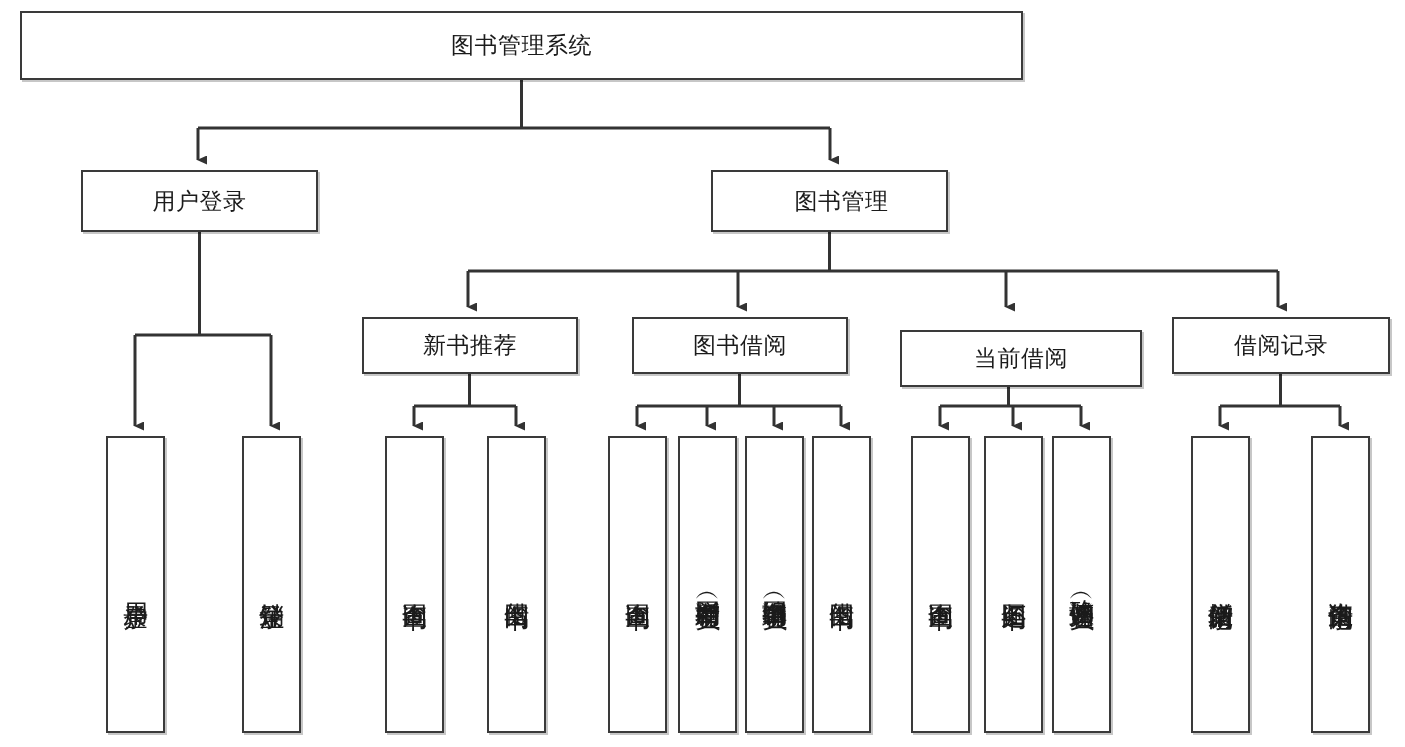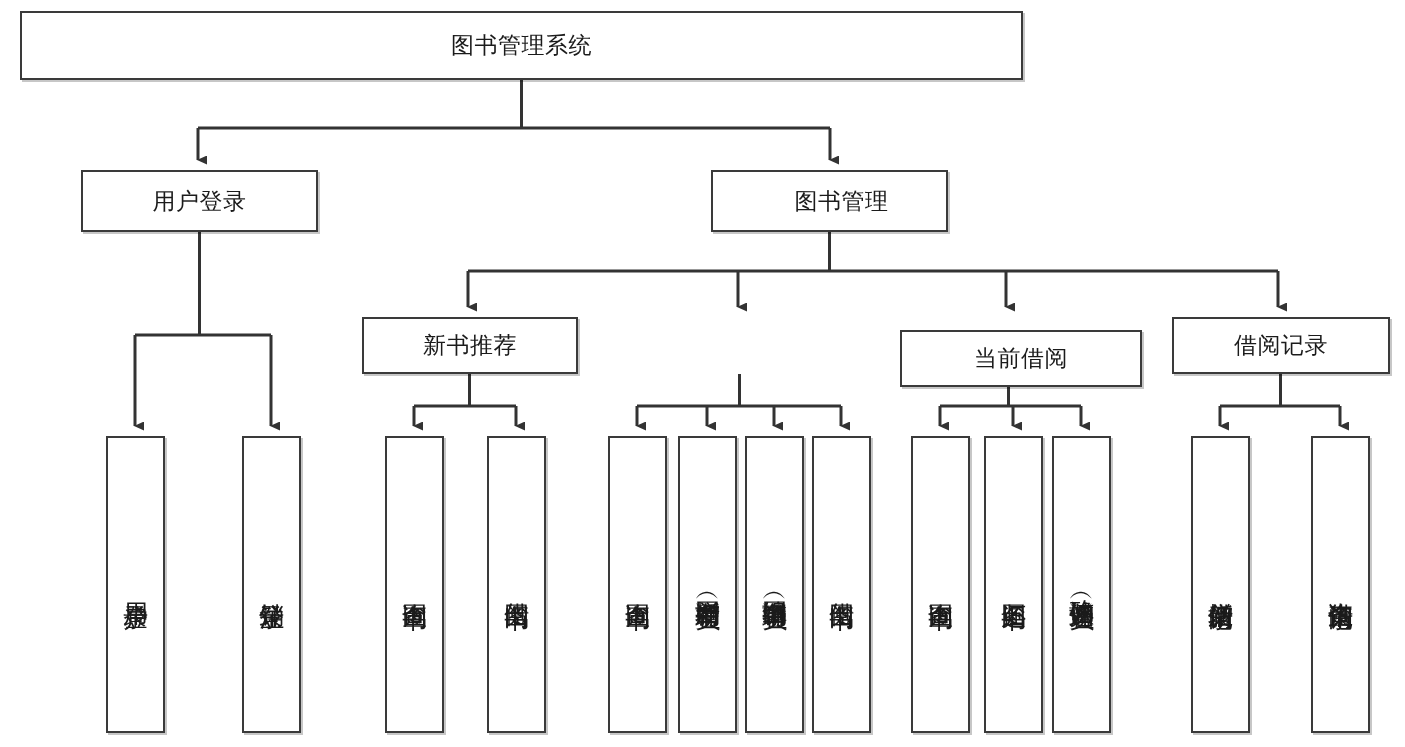--- a/index.html
+++ b/index.html
@@ -135,20 +135,23 @@
   <div class="node-box" style="left:81px; top:170px; width:237px; height:62px;">
     <span class="node-label horizontal">用户登录</span>
   </div>
   <div class="node-box" style="left:711px; top:170px; width:237px; height:62px;padding-left:24px;">
     <span class="node-label horizontal">图书管理</span>
   </div>
 
   <div class="node-box" style="left:362px; top:317px; width:216px; height:57px;">
     <span class="node-label horizontal">新书推荐</span>
   </div>
+  <div class="node-box" style="left:632px; top:317px; width:216px; height:57px;">
+    <span class="node-label horizontal">图书借阅</span>
+  </div>
   <div class="node-box" style="left:900px; top:330px; width:242px; height:57px;">
     <span class="node-label horizontal">当前借阅</span>
   </div>
   <div class="node-box" style="left:1172px; top:317px; width:218px; height:57px;">
     <span class="node-label horizontal">借阅记录</span>
   </div>
 
   <div class="node-box" style="left:106px; top:436px; width:59px; height:297px;">
     <span class="node-label vertical">用户登录</span>
   </div>

